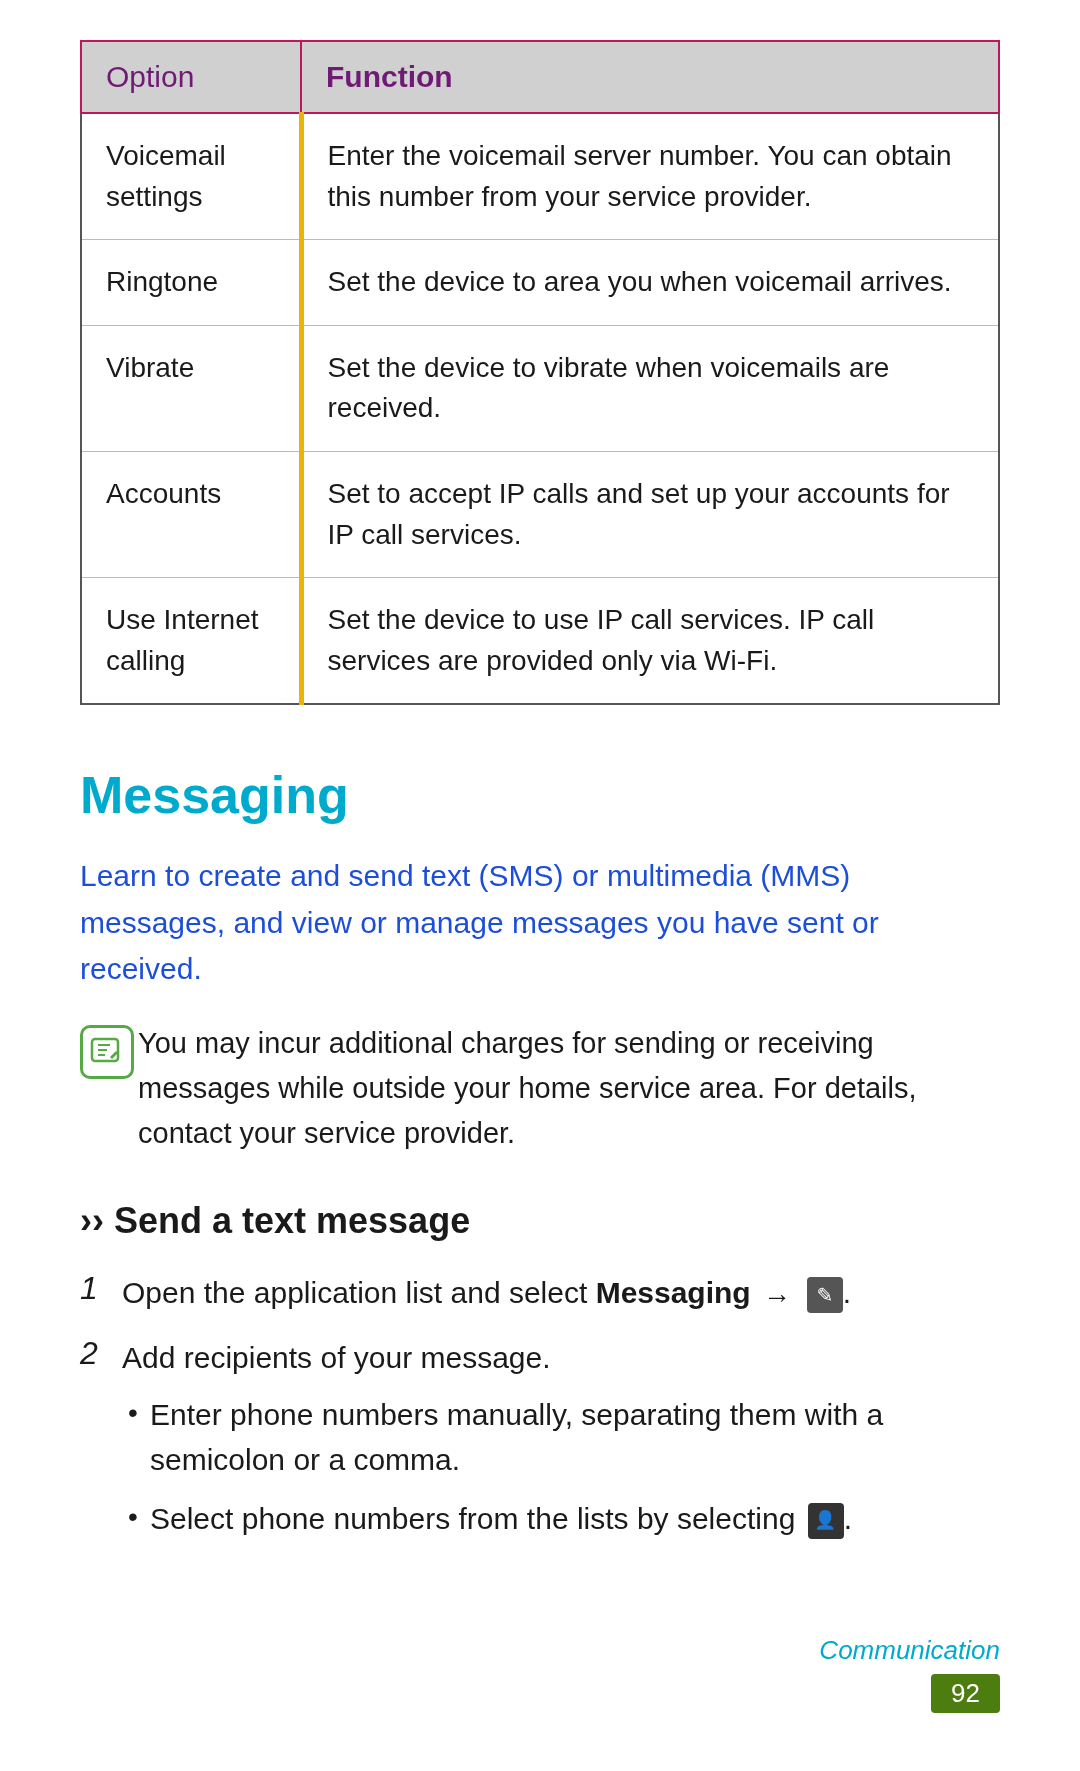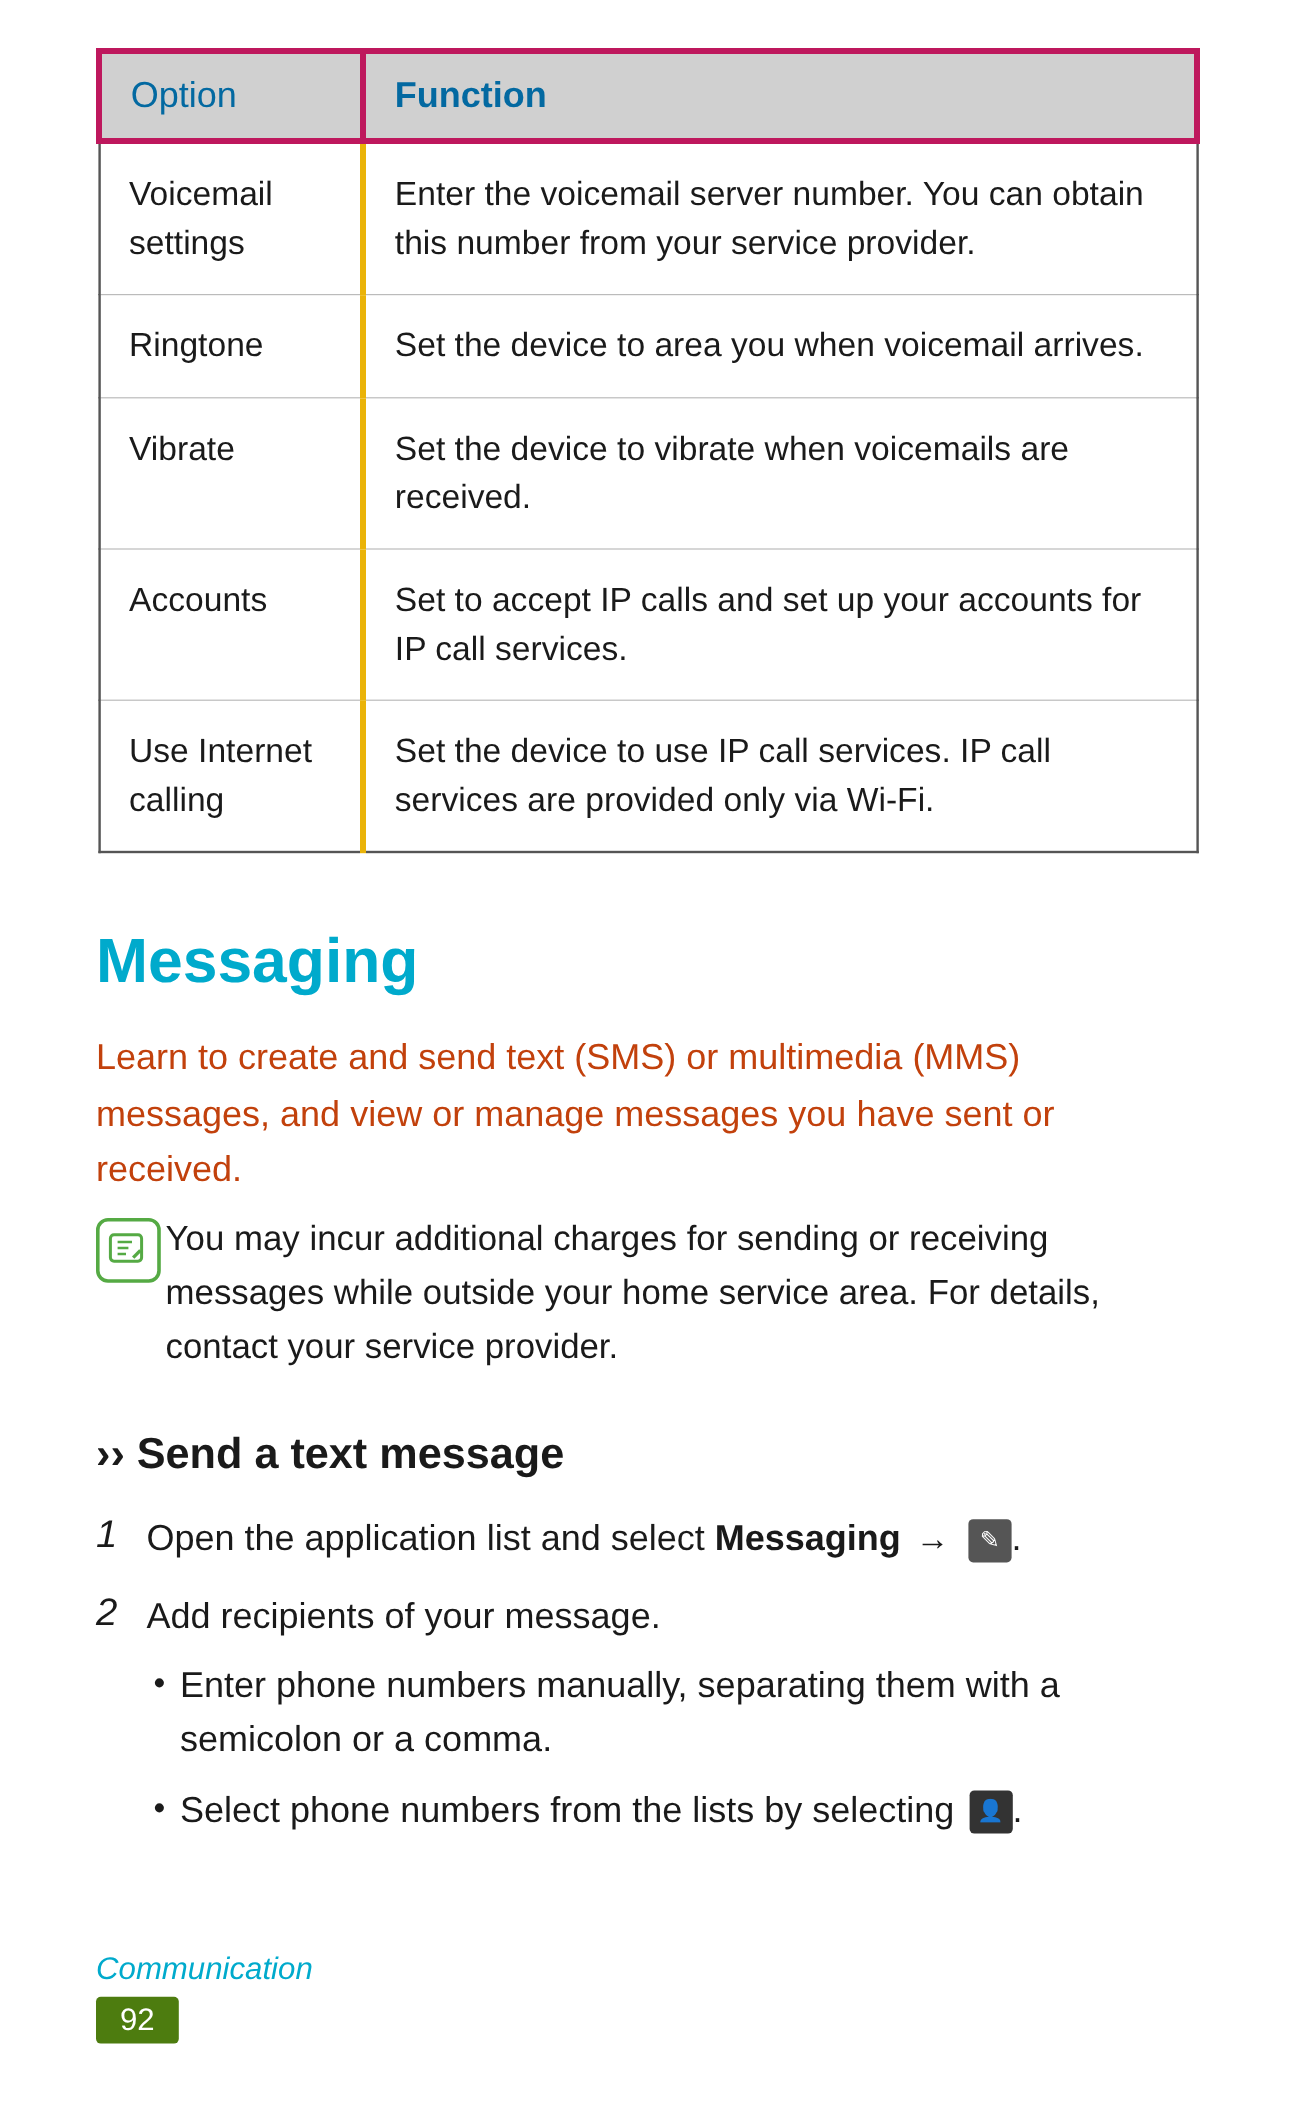--- a/index.html
+++ b/index.html
@@ -26,22 +26,22 @@
 
     thead tr {
       background-color: #d0d0d0;
     }
 
     thead th {
       padding: 18px 24px;
       text-align: left;
       font-size: 30px;
       font-weight: 600;
-      border: 5px solid #be185d;
-      color: #0369a1;
+      border: 2px solid #be185d;
+      color: #701a75;
     }
 
     tbody tr {
       border-bottom: 1px solid #bbb;
     }
 
     tbody tr:last-child {
       border-bottom: none;
     }
 
@@ -71,22 +71,22 @@
     .messaging-title {
       font-size: 52px;
       font-weight: 700;
       color: #00aacc;
       margin-bottom: 28px;
     }
 
     .messaging-intro {
       font-size: 30px;
       line-height: 1.55;
-      color: #c2410c;
-      margin-bottom: 12px;
+      color: #1d4ed8;
+      margin-bottom: 28px;
     }
 
     .note-box {
       display: flex;
       align-items: flex-start;
       gap: 4px;
       margin-bottom: 44px;
     }
 
     .note-icon {
@@ -205,21 +205,21 @@
       width: 36px;
       height: 36px;
       border-radius: 4px;
       font-size: 18px;
       vertical-align: middle;
       margin-left: 4px;
     }
 
     
     .footer {
-      text-align: left;
+      text-align: right;
       margin-top: 80px;
     }
 
     .footer-category {
       font-size: 26px;
       color: #00aacc;
       font-style: italic;
       margin-bottom: 8px;
     }
 

